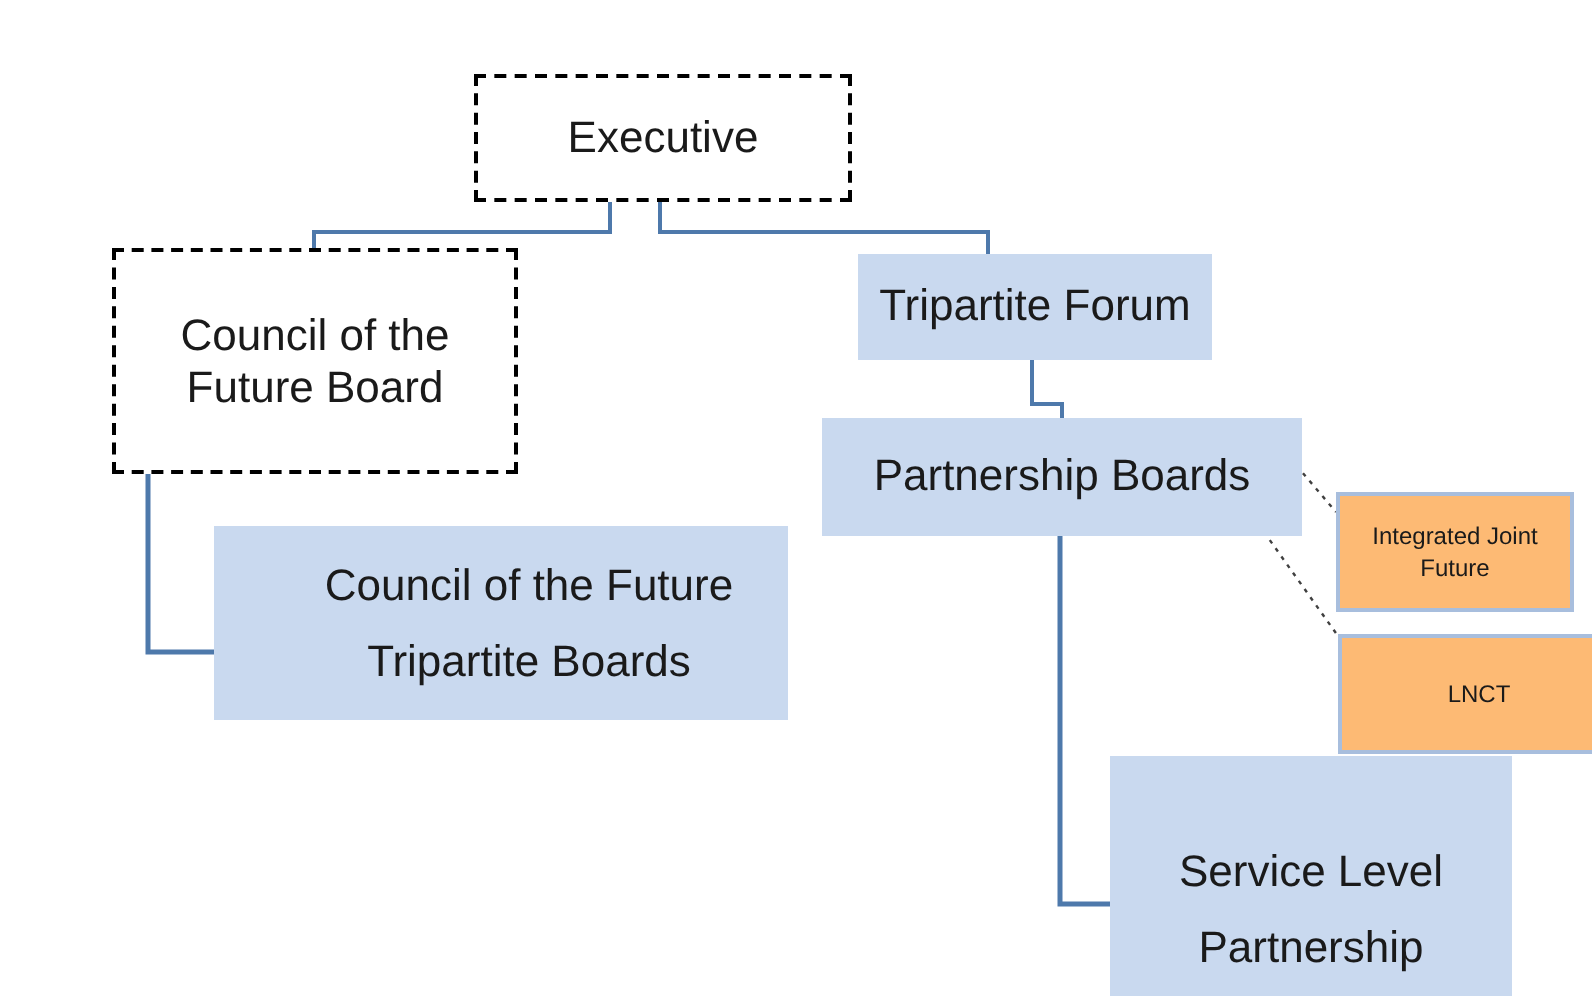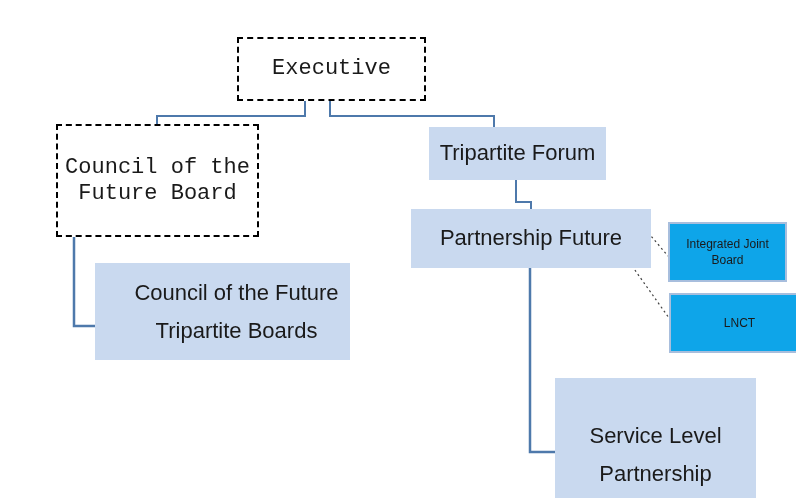--- a/index.html
+++ b/index.html
@@ -29,25 +29,25 @@
     justify-content: center;
     text-align: center;
     box-sizing: border-box;
   }
   .node-fill {
     background: var(--node-fill, #c9d9ef);
   }
   .node-dashed {
     background: #ffffff;
     border: 2.5px dashed var(--dash, #000000);
-    font-family: Liberation Mono, monospace;
   }
   .node-outlined {
-    background: #0ea5e9;
+    background: #fdba74;
     border: 2px solid var(--light-border, #a8bedd);
+    margin-top: 24px;
   }
   .label-big { font-size: 22px; line-height: 1.2; }
   .label-big-loose span { display: block; line-height: 38px; }
   .label-big-tight span { display: block; line-height: 26px; }
   .label-small { font-size: 12px; line-height: 16px; }
   .label-small span { display: block; }
 </style>
 </head>
 <body>
 
@@ -79,41 +79,41 @@
       <span>Council of the</span>
       <span>Future Board</span>
     </div>
   </div>
 
   <div class="node node-fill label-big" style="left:429px; top:127px; width:177px; height:53px;">
     <span>Tripartite Forum</span>
   </div>
 
   <div class="node node-fill label-big" style="left:411px; top:209px; width:240px; height:59px;">
-    <span>Partnership Future</span>
+    <span>Partnership Boards</span>
   </div>
 
-  <div class="node node-fill label-big label-big-loose" style="left:95px; top:263px; width:255px; height:97px;padding-left:28px;">
+  <div class="node node-fill label-big label-big-loose" style="left:107px; top:263px; width:287px; height:97px;padding-left:28px;">
     <div>
       <span>Council of the Future</span>
       <span>Tripartite Boards</span>
     </div>
   </div>
 
   <div class="node node-fill label-big label-big-loose" style="left:555px; top:378px; width:201px; height:154px;">
     <div>
       <span>Service Level</span>
       <span>Partnership</span>
     </div>
   </div>
 
   <div class="node node-outlined label-small" style="left:668px; top:222px; width:119px; height:60px;">
     <div>
       <span>Integrated Joint</span>
-      <span>Board</span>
+      <span>Future</span>
     </div>
   </div>
 
   <div class="node node-outlined label-small" style="left:669px; top:293px; width:141px; height:60px;">
     <span>LNCT</span>
   </div>
 
 </div>
 
 </body></html>

